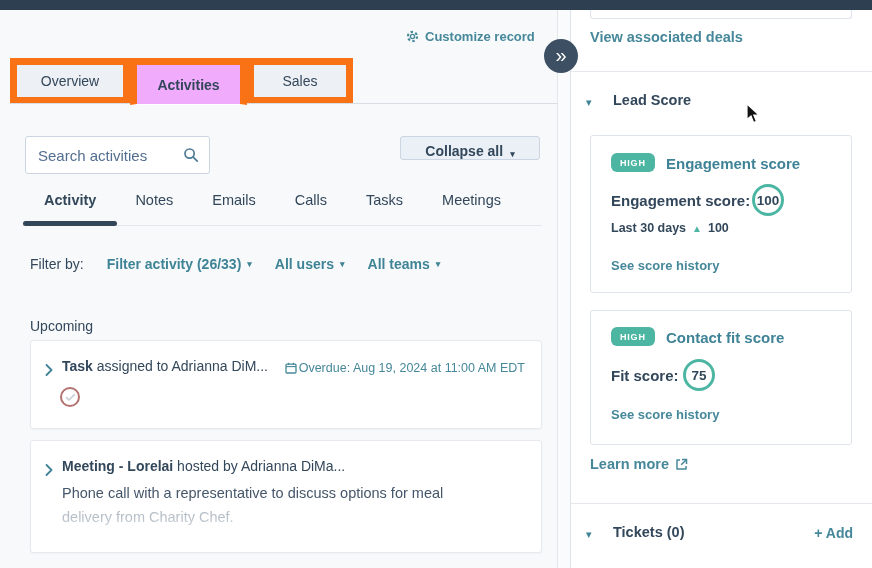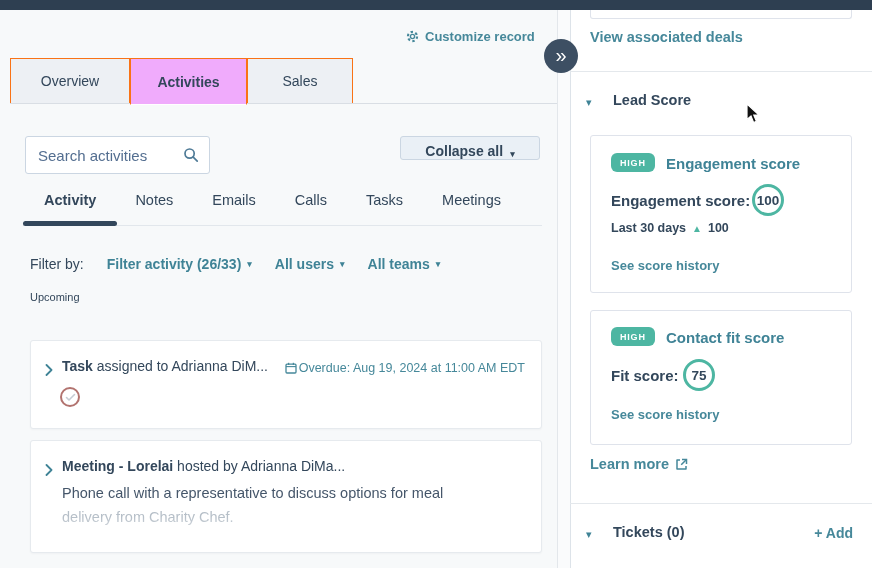--- a/index.html
+++ b/index.html
@@ -13,21 +13,21 @@
                 background:#f7f9fa; border-right:1px solid #e3e7eb; }
   .gutter { position:absolute; left:558px; top:10px; width:12px; height:558px; background:#fafbfc; }
   .right-panel { position:absolute; left:570px; top:10px; width:302px; height:558px;
                  background:#ffffff; border-left:1px solid #dde3e9; }
 
   
   .customize { position:absolute; left:406px; top:29px; display:flex; align-items:center; gap:6px;
                color:#46889a; font-size:13px; font-weight:700; cursor:pointer; }
 
   .tab { position:absolute; top:58px; height:46px; display:flex; align-items:center; justify-content:center;
-         font-size:14px; background:#edf0f4; border:1px solid #f97316; color:#33475b; cursor:pointer; }
+         font-size:14px; background:#edf0f4; border:7px solid #f97316; color:#33475b; cursor:pointer; }
   .tab.active { background:#f0abfc; font-weight:700; border-bottom:1px solid #ffffff; z-index:2; height:47px; }
   .tabstrip-line { position:absolute; left:10px; top:103px; width:547px; height:1px; background:#d9dee4; }
 
   .search-box { position:absolute; left:25px; top:136px; width:185px; height:38px; background:#fff;
                 border:1px solid #cbd6e2; border-radius:3px; display:flex; align-items:center; }
   .search-box input { flex:1; border:none; outline:none; background:transparent; font-family:inherit;
                       font-size:15px; color:#33475b; padding:0 4px 0 12px; min-width:0; }
   .search-box input::placeholder { color:#536e90; opacity:1; }
   .search-icon-wrap { padding-right:10px; display:flex; align-items:center; cursor:pointer; }
 
@@ -40,21 +40,21 @@
   .subtab { cursor:pointer; }
   .subtab.active { font-weight:700; }
   .subtab-line { position:absolute; left:23px; top:225px; width:519px; height:1px; background:#e2e7ec; }
   .subtab-underline { position:absolute; left:23px; top:221px; width:94px; height:5px; border-radius:3px; background:#33475b; }
 
   .filter-row { position:absolute; left:30px; top:256px; display:flex; align-items:center; gap:23px; font-size:14px; }
   .filter-label { color:#33475b; }
   .filter-dd { color:#3f8396; font-weight:700; display:flex; align-items:center; gap:6px; cursor:pointer; }
   .filter-dd .caret { color:#3f8396; }
 
-  .section-heading { position:absolute; left:30px; top:291px; font-size:11px; font-weight:500; color:#33475b; }
+  .section-heading { position:absolute; left:30px; top:318px; font-size:14px; font-weight:500; color:#33475b; }
 
   .card { position:absolute; background:#fff; border:1px solid #e6eaee; border-radius:3px;
           box-shadow:0 1px 2px rgba(45,62,80,0.04); }
   .task-card { left:30px; top:340px; width:512px; height:89px; }
   .meeting-card { left:30px; top:440px; width:512px; height:113px; }
 
   .chev-right { position:absolute; left:14px; top:21px; cursor:pointer; }
   .card-title { position:absolute; left:31px; top:17px; font-size:14px; color:#33475b; white-space:nowrap; }
   .card-title .bold { font-weight:700; }
   .card-date { position:absolute; right:16px; top:20px; font-size:12.5px; display:flex; align-items:center; gap:2px; }

